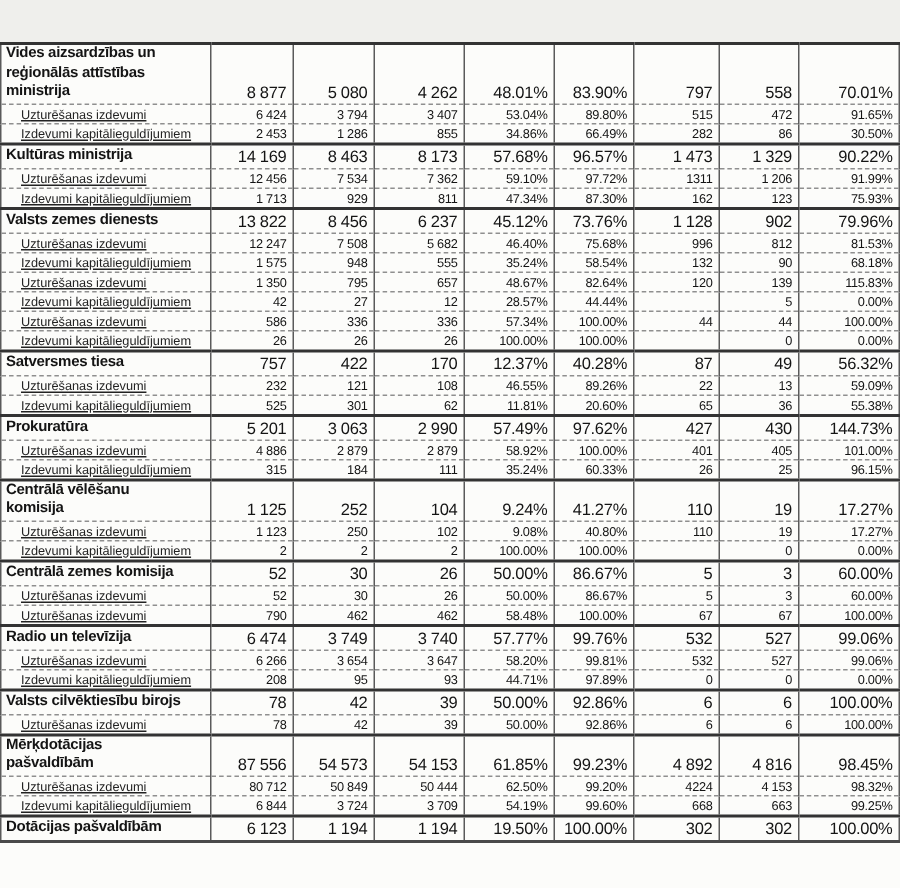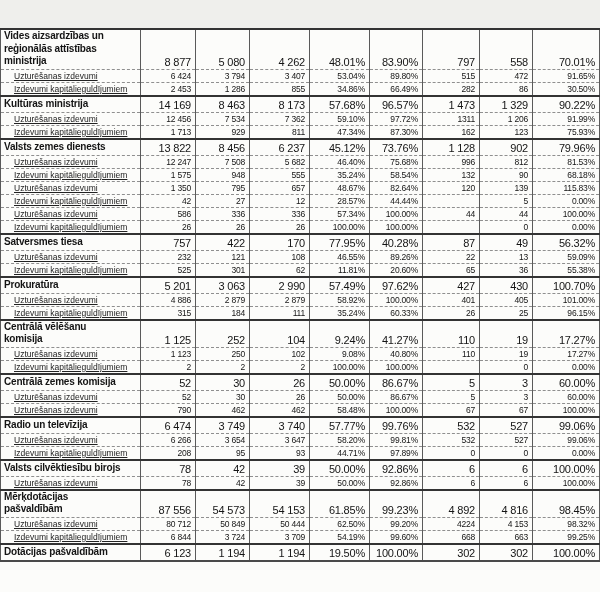--- a/index.html
+++ b/index.html
@@ -226,21 +226,21 @@
           <td class="num">100.00%</td>
           <td class="num"></td>
           <td class="num">0</td>
           <td class="num">0.00%</td>
         </tr>
         <tr class="main">
           <td class="label">Satversmes tiesa</td>
           <td class="num">757</td>
           <td class="num">422</td>
           <td class="num">170</td>
-          <td class="num">77.95%</td>
+          <td class="num">12.37%</td>
           <td class="num">40.28%</td>
           <td class="num">87</td>
           <td class="num">49</td>
           <td class="num">56.32%</td>
         </tr>
         <tr class="sub">
           <td class="label">Uzturēšanas izdevumi</td>
           <td class="num">232</td>
           <td class="num">121</td>
           <td class="num">108</td>
@@ -263,21 +263,21 @@
         </tr>
         <tr class="main">
           <td class="label">Prokuratūra</td>
           <td class="num">5 201</td>
           <td class="num">3 063</td>
           <td class="num">2 990</td>
           <td class="num">57.49%</td>
           <td class="num">97.62%</td>
           <td class="num">427</td>
           <td class="num">430</td>
-          <td class="num">100.70%</td>
+          <td class="num">144.73%</td>
         </tr>
         <tr class="sub">
           <td class="label">Uzturēšanas izdevumi</td>
           <td class="num">4 886</td>
           <td class="num">2 879</td>
           <td class="num">2 879</td>
           <td class="num">58.92%</td>
           <td class="num">100.00%</td>
           <td class="num">401</td>
           <td class="num">405</td>

